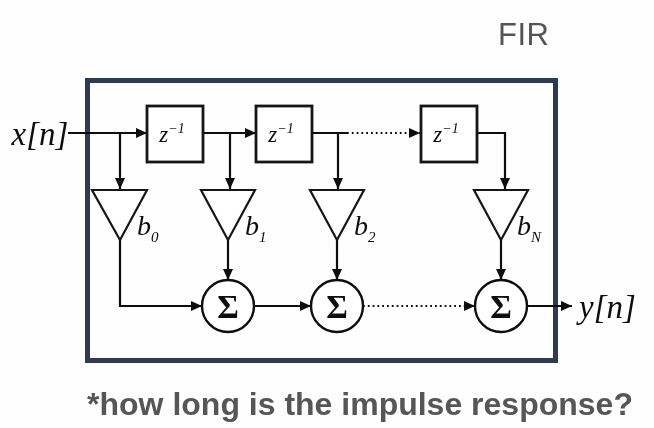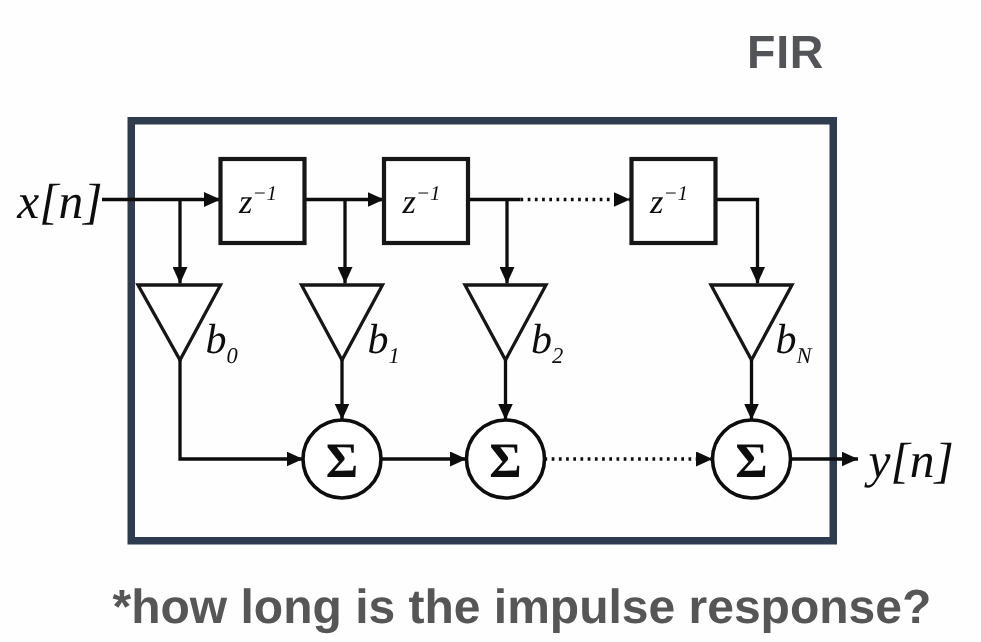--- a/index.html
+++ b/index.html
@@ -15,31 +15,31 @@
     background: #fefefe;
     overflow: hidden;
   }
   .fir-title {
     position: absolute;
     left: 498px;
     top: 18px;
     width: 70px;
     font-family: "Liberation Sans", sans-serif;
     font-size: 31px;
-    font-weight: bold;
+    font-weight: normal;
     line-height: 34px;
     color: #525457;
     letter-spacing: 0.5px;
   }
   .caption {
     position: absolute;
     left: 75px;
     top: 384px;
     width: 570px;
-    text-align: left;
+    text-align: center;
     font-family: "Liberation Sans", sans-serif;
     font-size: 32px;
     font-weight: bold;
     line-height: 40px;
     color: #565656;
     white-space: nowrap;
   }
   svg.diagram {
     position: absolute;
     left: 0;

